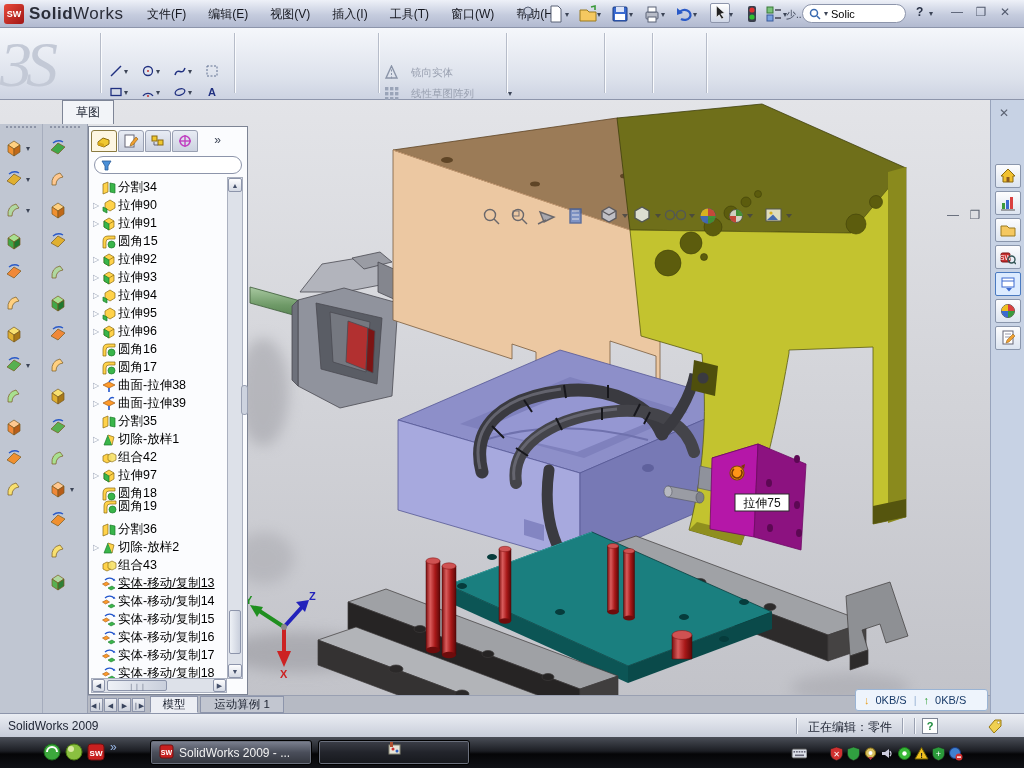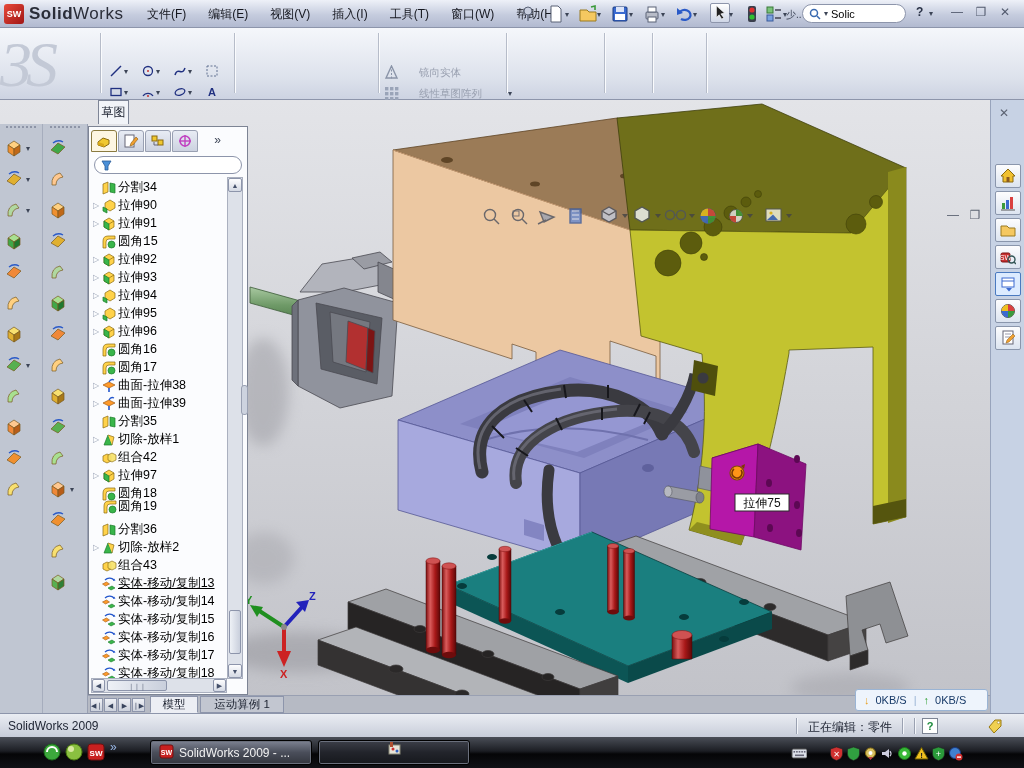--- a/index.html
+++ b/index.html
@@ -20,21 +20,21 @@
 #searchbox input{border:none;outline:none;width:56px;font-size:11px;font-family:"Liberation Sans",sans-serif;background:transparent}
 .winbtn{top:5px;width:18px;height:16px;color:#525a6e;font-size:12px;text-align:center;line-height:15px}
 
 #cmdbar{left:0;top:28px;width:1024px;height:72px;background:linear-gradient(#f5f7fb,#dde2ec 70%,#cdd3e2);border-bottom:1px solid #8d95ab}
 .bigbtn{top:3px;width:46px;height:64px;display:flex;flex-direction:column;align-items:center;text-align:center;color:#1c2230;font-size:10.5px;line-height:11px;padding-top:2px}
 .bigbtn .bic{height:24px;display:flex;align-items:center}
 .bigbtn.dis{color:#9aa1b1}
 .bigbtn.dis svg{opacity:.4;filter:grayscale(1)}
 .vsep{top:5px;width:1px;height:60px;background:#b6bcc9;box-shadow:1px 0 0 #fafbfd}
 .gridcell{width:30px;height:20px;display:flex;align-items:center;gap:1px;padding-left:3px}
-.rowbtn{height:21px;display:flex;align-items:center;gap:20px;font-size:10.5px;color:#9aa1b1;width:128px}
+.rowbtn{height:21px;display:flex;align-items:center;gap:12px;font-size:10.5px;color:#9aa1b1;width:128px}
 #watermark{left:920px;top:18px;font-family:"Liberation Serif",serif;font-style:italic;font-size:64px;color:#c3c9d6;letter-spacing:-6px}
 
 #tabrow{left:0;top:100px;width:362px;height:24px;background:#a9aebb}
 .rtab{position:absolute;top:2px;height:22px;background:linear-gradient(#d3d7e0,#b9bec9);border:1px solid #7e8596;border-bottom:none;display:flex;align-items:center;justify-content:center;color:#1c2230;font-size:12px}
 .rtab.act{background:#f2f4f8;height:24px;top:0;font-weight:normal;z-index:2}
 
 #viewport{left:0;top:100px;width: 990px;height:595px;background:linear-gradient(#e4e5e9,#c4c5cb)}
 #headsup{left:480px;top:104px;width:370px;height:26px}
 .docbtn{top:108px;width:18px;height:16px;color:#5c6372;font-size:12px;text-align:center;line-height:15px}
 
@@ -354,21 +354,21 @@
     <div class="bigbtn" style="left: 658px;"><div class="bic">
         <svg width="20" height="20" viewBox="0 0 20 20">
           <path d="M4 3 h9 l0 6 q0 6 -4.5 8 q-4.5 -2 -4.5 -8 z" fill="#3a6ad0" stroke="#1a3a80"></path>
           <polygon points="9,5 12,9 10,9 12,13 7,9.5 9,9.5" fill="#f8d020" stroke="#9a7a10" stroke-width="0.5"></polygon>
         </svg>
       </div>快速草图</div>
   </div>
 
 <div id="tabrow" class="abs">
     <div class="rtab" style="left: 2px; width: 58px;">特征</div>
-    <div class="rtab act" style="left: 62px; width: 31px; margin-left: 36px;">草图</div>
+    <div class="rtab act" style="left: 62px; width: 52px;">草图</div>
     <div class="rtab" style="left: 116px; width: 48px;">曲面</div>
     <div class="rtab" style="left: 166px; width: 70px;">模具工具</div>
     <div class="rtab" style="left: 238px; width: 48px;">评估</div>
     <div class="rtab" style="left: 288px; width: 68px;">DimXpert</div>
   </div>
 
 <div id="viewport" class="abs">
   <svg id="scene" width="990" height="595" viewBox="0 100 990 595">
     <defs>
       <linearGradient id="bgG" x1="0" y1="0" x2="0" y2="1">

